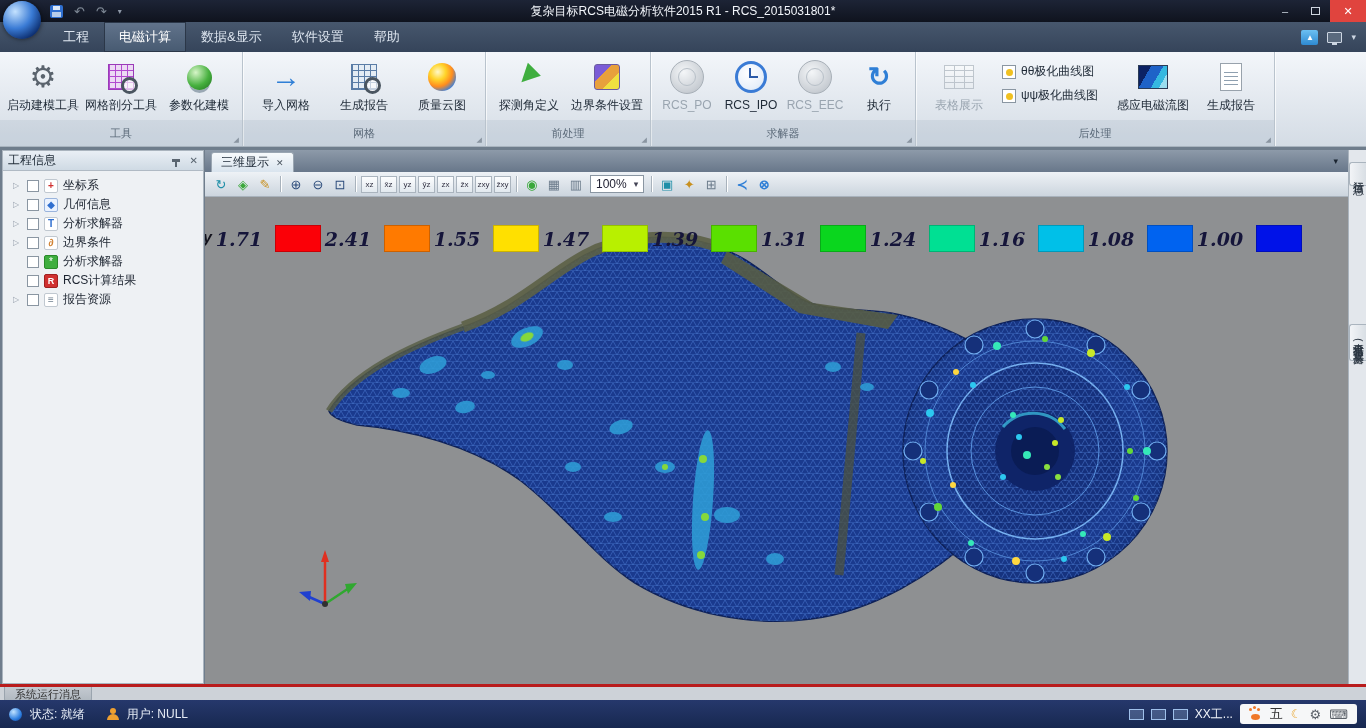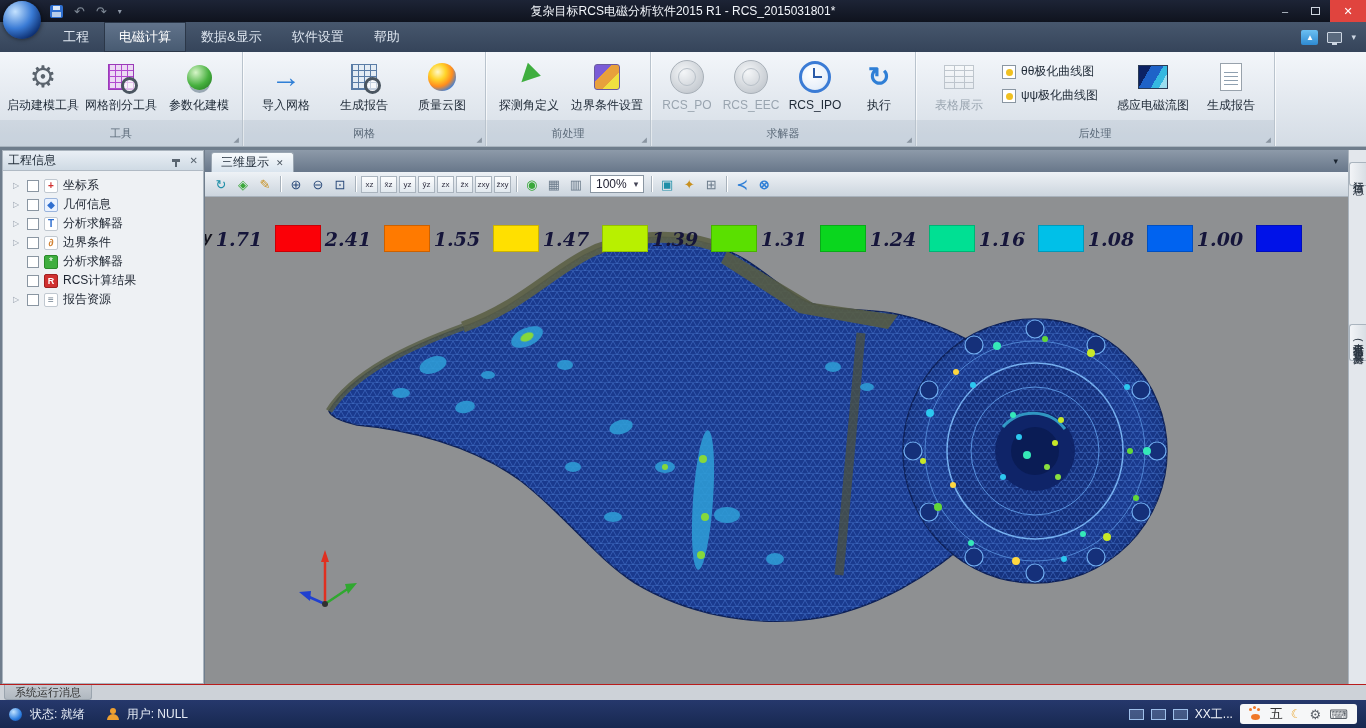--- a/index.html
+++ b/index.html
@@ -117,21 +117,21 @@
   .lg-row{display:flex;align-items:center;gap:9px;height:27px}
   .lg-val{font-family:"DejaVu Serif",serif;font-style:italic;font-weight:bold;font-size:19px;color:#15153a;width:54px;text-align:center}
   .lg-sw{width:46px;height:27px;border:1px solid rgba(0,0,0,.2)}
 
   .right-rail{width:18px;flex:0 0 18px;background:#e3e7ec;border-left:1px solid #aab4be;margin-top:3px;display:flex;flex-direction:column;align-items:center}
   .rtab{writing-mode:vertical-rl;font-size:11px;color:#2a3440;background:linear-gradient(90deg,#f2f4f7,#d7dde3);border:1px solid #aab4be;border-right:none;padding:9px 1px;border-radius:3px 0 0 3px;letter-spacing:1px}
   .rtab.top{margin-top:12px}
   .rtab.bot{margin-top:138px}
 
   
-  .bottom-strip{height:16px;flex:0 0 16px;background:#cdd2d8;border-top:1px solid #b91c1c;display:flex;padding-left:4px}
+  .bottom-strip{height:16px;flex:0 0 16px;background:#cdd2d8;border-top:3px solid #b91c1c;display:flex;padding-left:4px}
   .bottom-tab{font-size:11px;color:#333;background:linear-gradient(#c4cad1,#b0b8c0);border:1px solid #9aa4ae;border-top:none;padding:0 10px;height:15px;display:flex;align-items:center;border-radius:0 0 3px 3px}
   .statusbar{height:28px;flex:0 0 28px;background:linear-gradient(#26386c,#172850);display:flex;align-items:center;color:#e6ecf6;font-size:12px;padding:0 9px;gap:8px}
   .sb-orb{width:13px;height:13px;border-radius:50%;background:radial-gradient(circle at 35% 30%,#bfe2ff,#2e7fe0 60%,#0a3a8c);flex:0 0 13px}
   .sb-person{width:12px;height:12px;position:relative;margin-left:14px}
   .sb-person::before{content:"";position:absolute;left:3px;top:0;width:6px;height:6px;border-radius:50%;background:#f0a030}
   .sb-person::after{content:"";position:absolute;left:0;bottom:0;width:12px;height:6px;border-radius:6px 6px 0 0;background:#f0a030}
   .sb-right{margin-left:auto;display:flex;align-items:center;gap:7px}
   .sb-win{width:15px;height:11px;border:1px solid #9fc0ea;background:rgba(180,210,250,.25)}
   .sb-task{color:#f0f4fa}
   .sb-tray{height:20px;background:#f6f7f8;border-radius:3px;display:flex;align-items:center;gap:8px;padding:0 9px;color:#444}
@@ -256,31 +256,31 @@
     </div>
 
     <div class="rgroup">
       <div class="rgroup-content">
         <div class="rbtn solver disabled">
           <span class="ric">
               <span class="ic-solver"></span>
             </span>
           <span class="rlabel">RCS_PO</span>
         </div>
+        <div class="rbtn solver">
+          <span class="ric">
+              <span class="ic-clock"></span>
+            </span>
+          <span class="rlabel">RCS_IPO</span>
+        </div>
         <div class="rbtn solver disabled">
           <span class="ric">
               <span class="ic-solver"></span>
             </span>
           <span class="rlabel">RCS_EEC</span>
-        </div>
-        <div class="rbtn solver">
-          <span class="ric">
-              <span class="ic-clock"></span>
-            </span>
-          <span class="rlabel">RCS_IPO</span>
         </div>
         <div class="rbtn solver">
           <span class="ric">
               <span class="ic-exec">↻</span>
             </span>
           <span class="rlabel">执行</span>
         </div>
       </div>
       <div class="rgroup-footer">
         <span>求解器</span>

